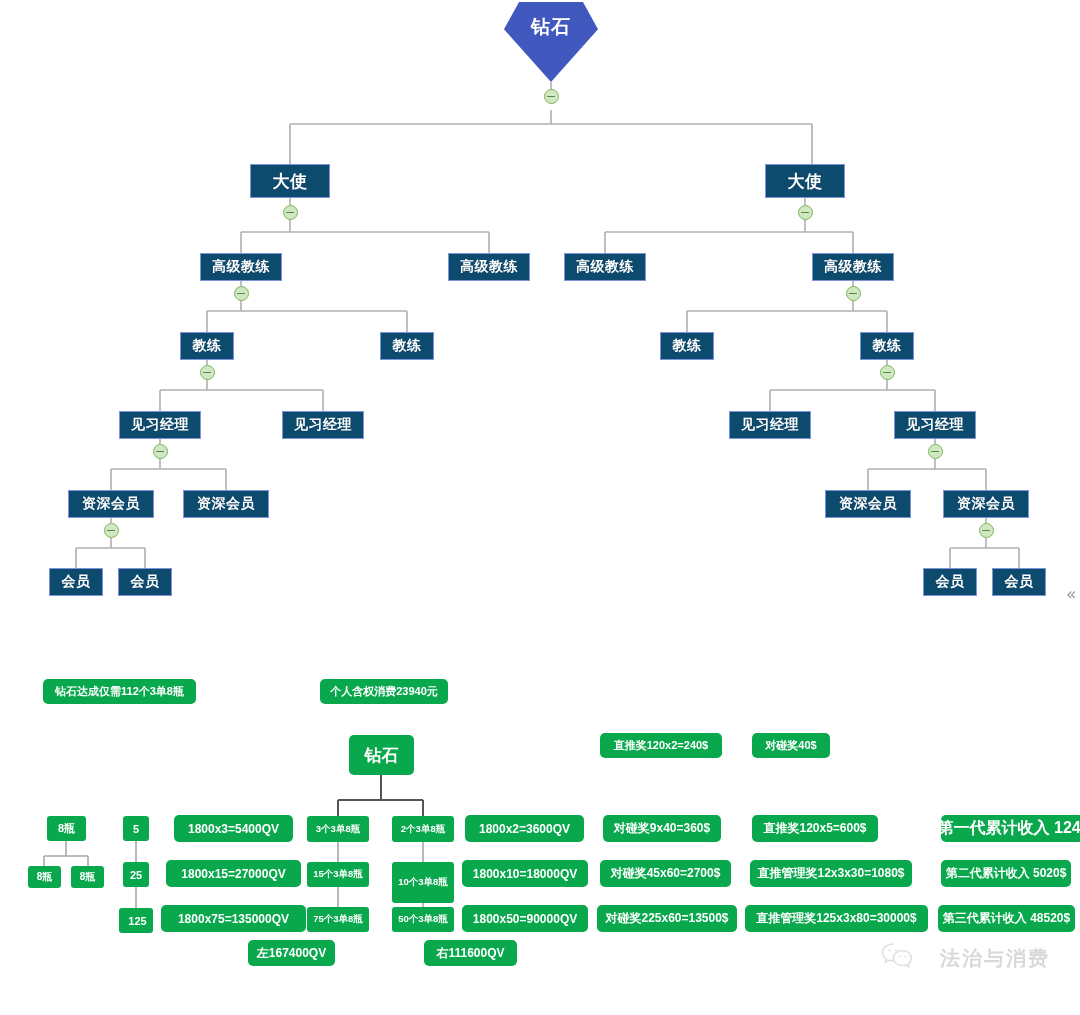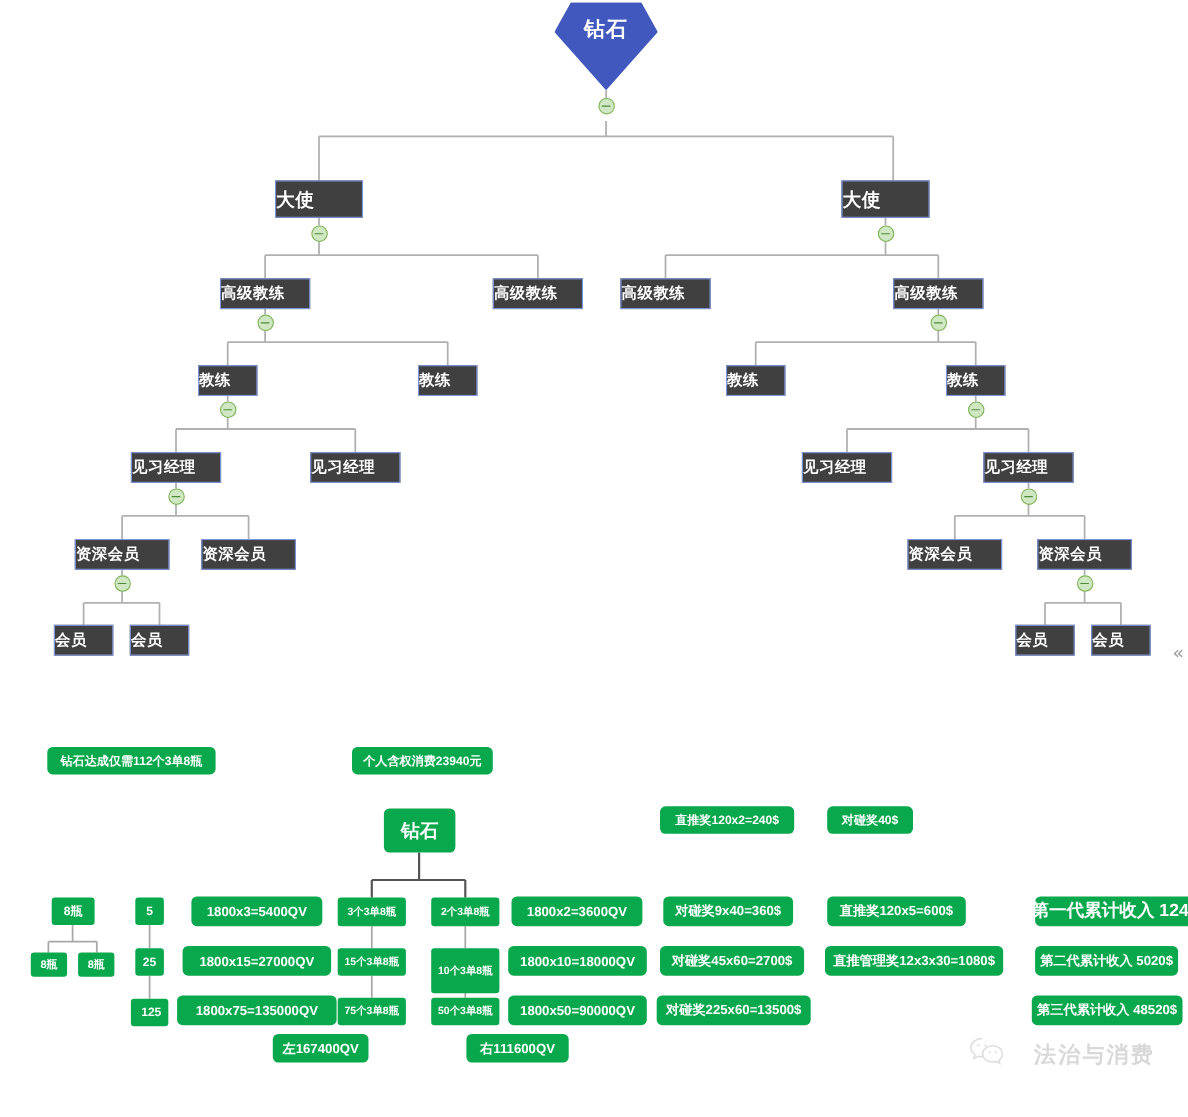--- a/index.html
+++ b/index.html
@@ -12,25 +12,25 @@
     -webkit-font-smoothing:antialiased;
   }
   .canvas{position:absolute;left:0;top:0;width:1080px;height:1015px;}
 
   
   svg.lines{position:absolute;left:0;top:0;width:1080px;height:1015px;pointer-events:none;}
 
   
   .node{
     position:absolute;
-    background:#404040;
+    background:#0c4a6e;
     border:1px solid #7d93db;
     color:#ffffff;
     font-weight:bold;
-    display:flex;align-items:center;justify-content:flex-start;
+    display:flex;align-items:center;justify-content:center;
     box-sizing:border-box;
     letter-spacing:.5px;
     white-space:nowrap;
     text-shadow:0 0 1px rgba(0,0,0,.25);
   }
 
   
   .diamond{
     position:absolute;
     width:94px;height:80px;
@@ -326,20 +326,21 @@
   <div class="gbox" style="left:462px;top:905px;width:126px;height:27px;font-size:12px;">1800x50=90000QV</div>
 
   <div class="gbox" style="left:424px;top:940px;width:93px;height:26px;font-size:12px;">右111600QV</div>
 
   <div class="gbox" style="left:603px;top:815px;width:118px;height:27px;font-size:12px;">对碰奖9x40=360$</div>
   <div class="gbox" style="left:600px;top:860px;width:131px;height:27px;font-size:12px;">对碰奖45x60=2700$</div>
   <div class="gbox" style="left:597px;top:905px;width:140px;height:27px;font-size:12px;">对碰奖225x60=13500$</div>
 
   <div class="gbox" style="left:752px;top:815px;width:126px;height:27px;font-size:12px;">直推奖120x5=600$</div>
   <div class="gbox" style="left:750px;top:860px;width:162px;height:27px;font-size:12px;">直推管理奖12x3x30=1080$</div>
+  <div class="gbox" style="left:745px;top:905px;width:183px;height:27px;font-size:12px;">直推管理奖125x3x80=30000$</div>
 
   <div class="gbox" style="left:941px;top:815px;width:154px;height:27px;font-size:16px;">第一代累计收入 1240$</div>
   <div class="gbox" style="left:941px;top:860px;width:130px;height:27px;font-size:12px;">第二代累计收入 5020$</div>
   <div class="gbox" style="left:938px;top:905px;width:137px;height:27px;font-size:12px;">第三代累计收入 48520$</div>
 
   <div class="watermark" style="left:881px;top:942px;">
     <span>
       <svg width="34" height="28" viewBox="0 0 34 28" fill="none" stroke="#c2c2c2" stroke-width="1.4">
         <path d="M12 2C6.2 2 1.6 5.8 1.6 10.4c0 2.6 1.5 4.9 3.8 6.4L4.3 20.3l4-2.1c1.1.3 2.3.5 3.7.5.3 0 .7 0 1-.05"></path>
         <circle cx="8.6" cy="8.4" r="1.05" fill="#c2c2c2" stroke="none"></circle>

